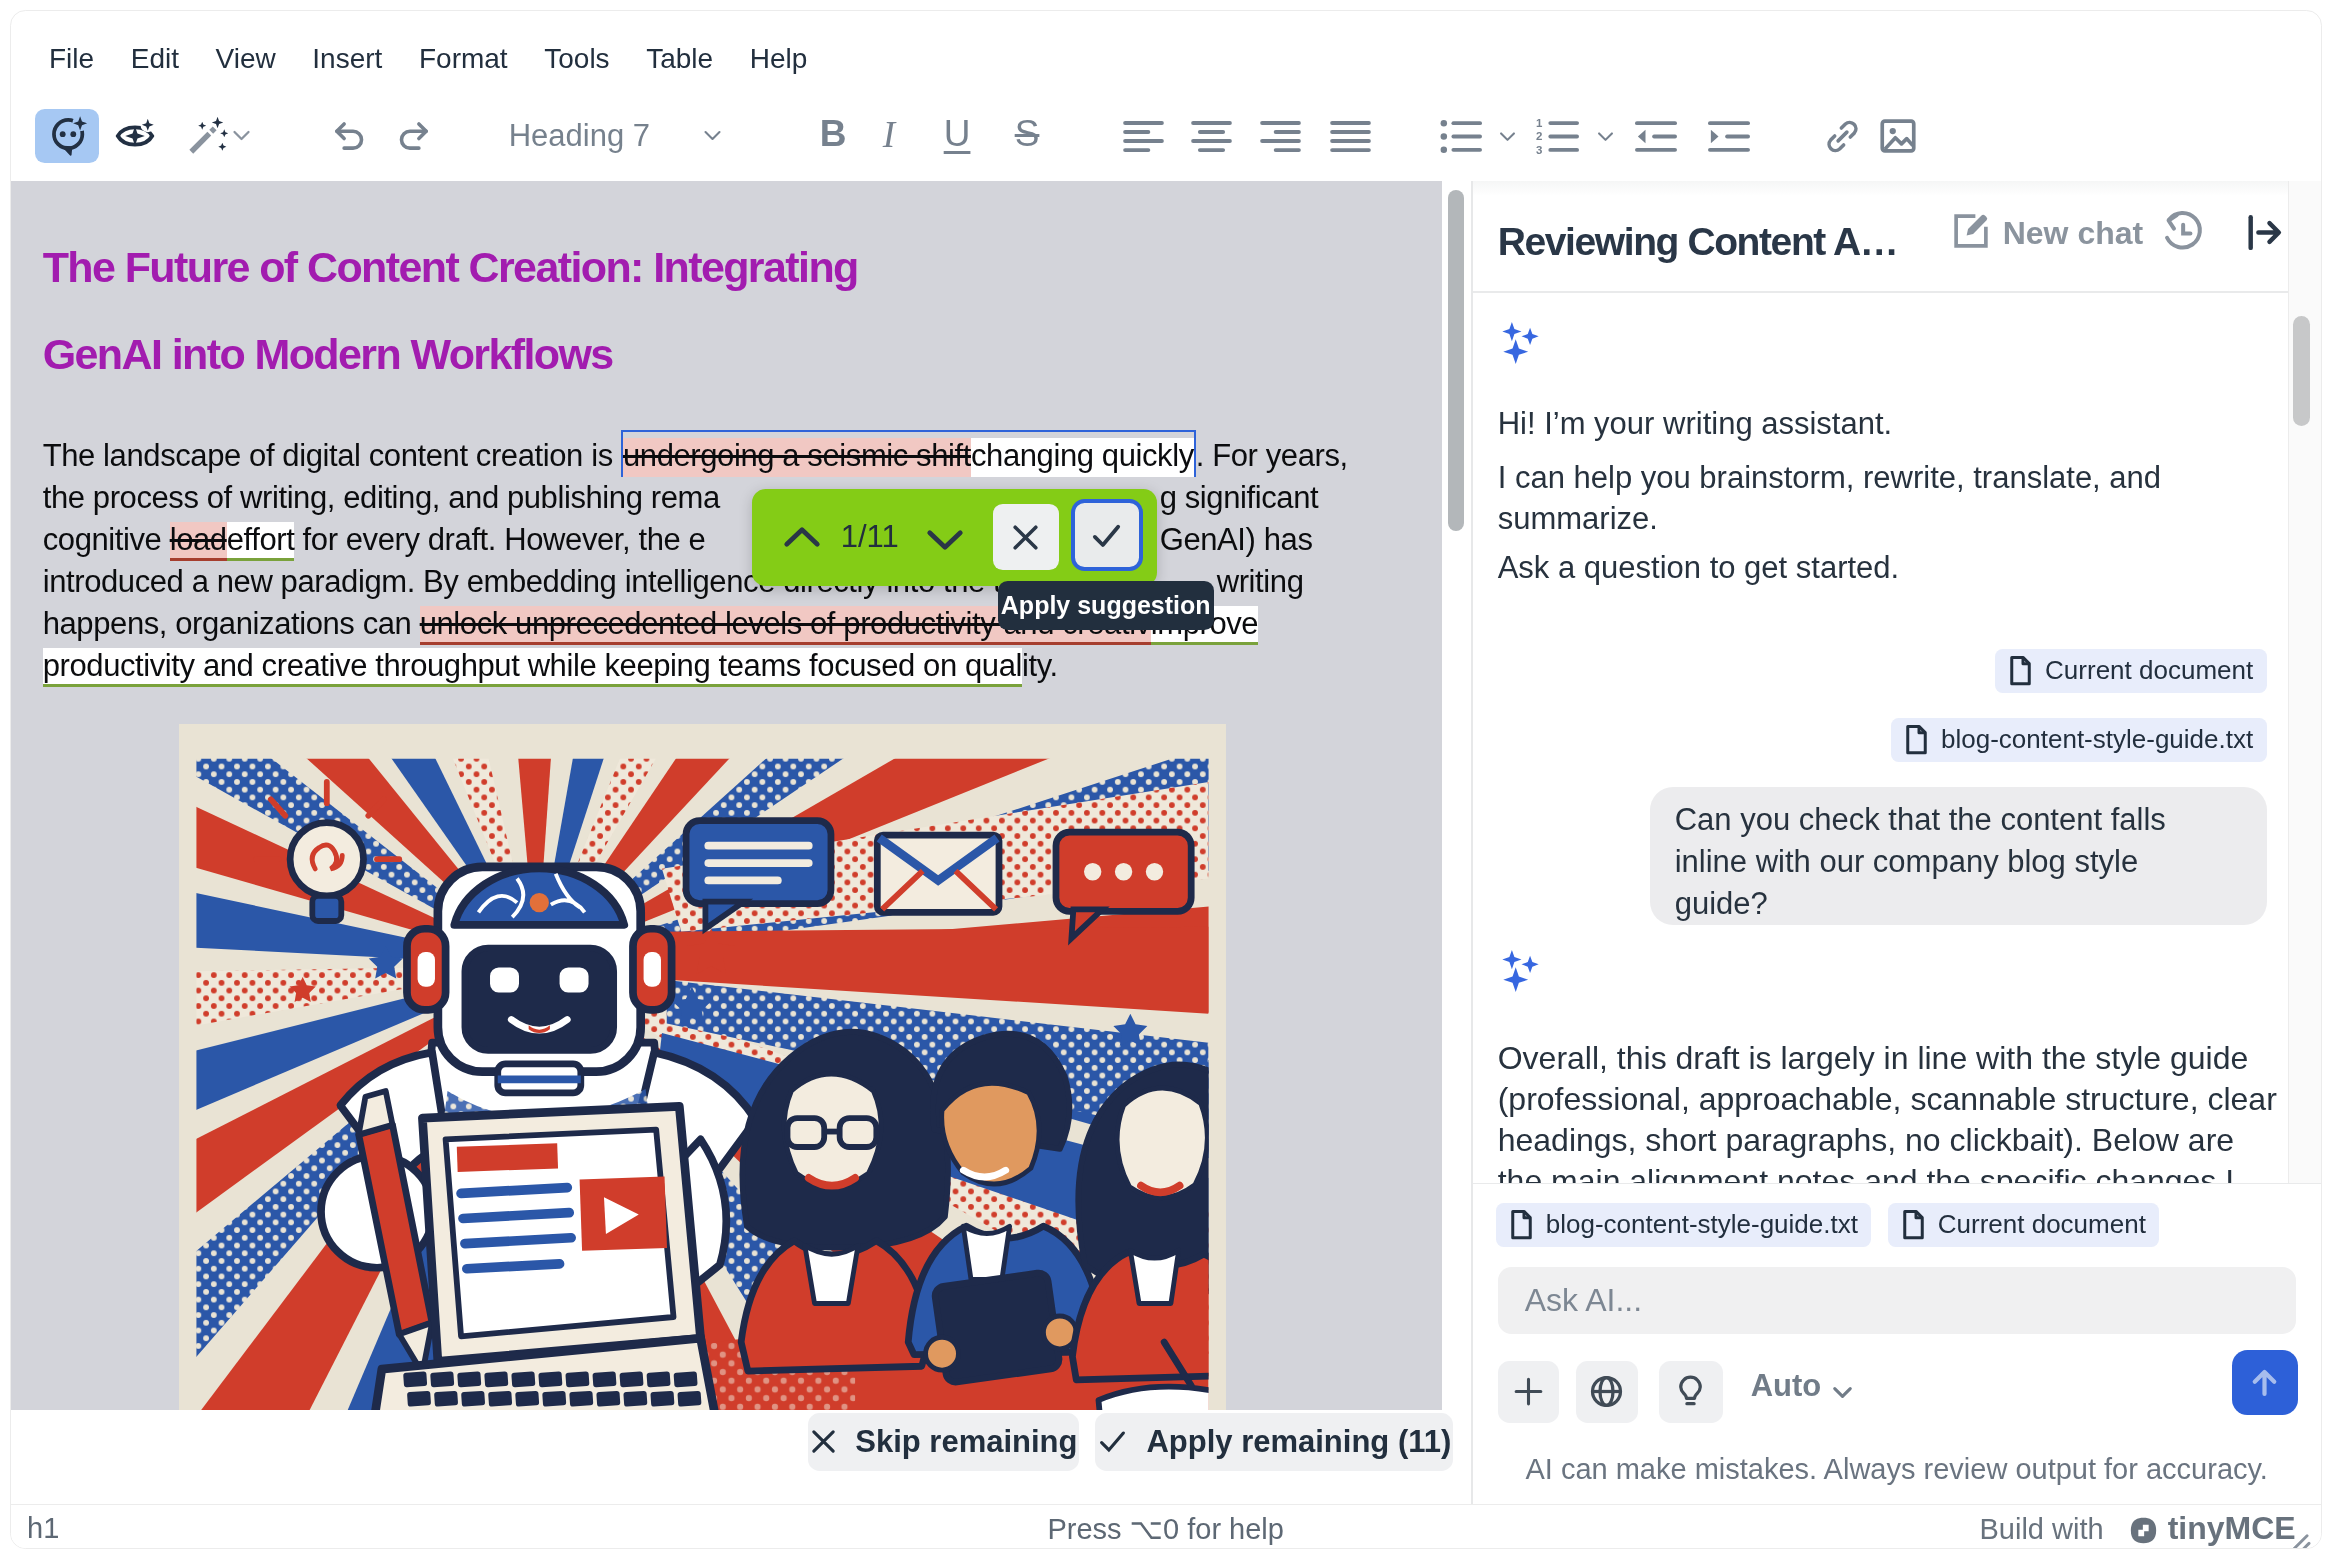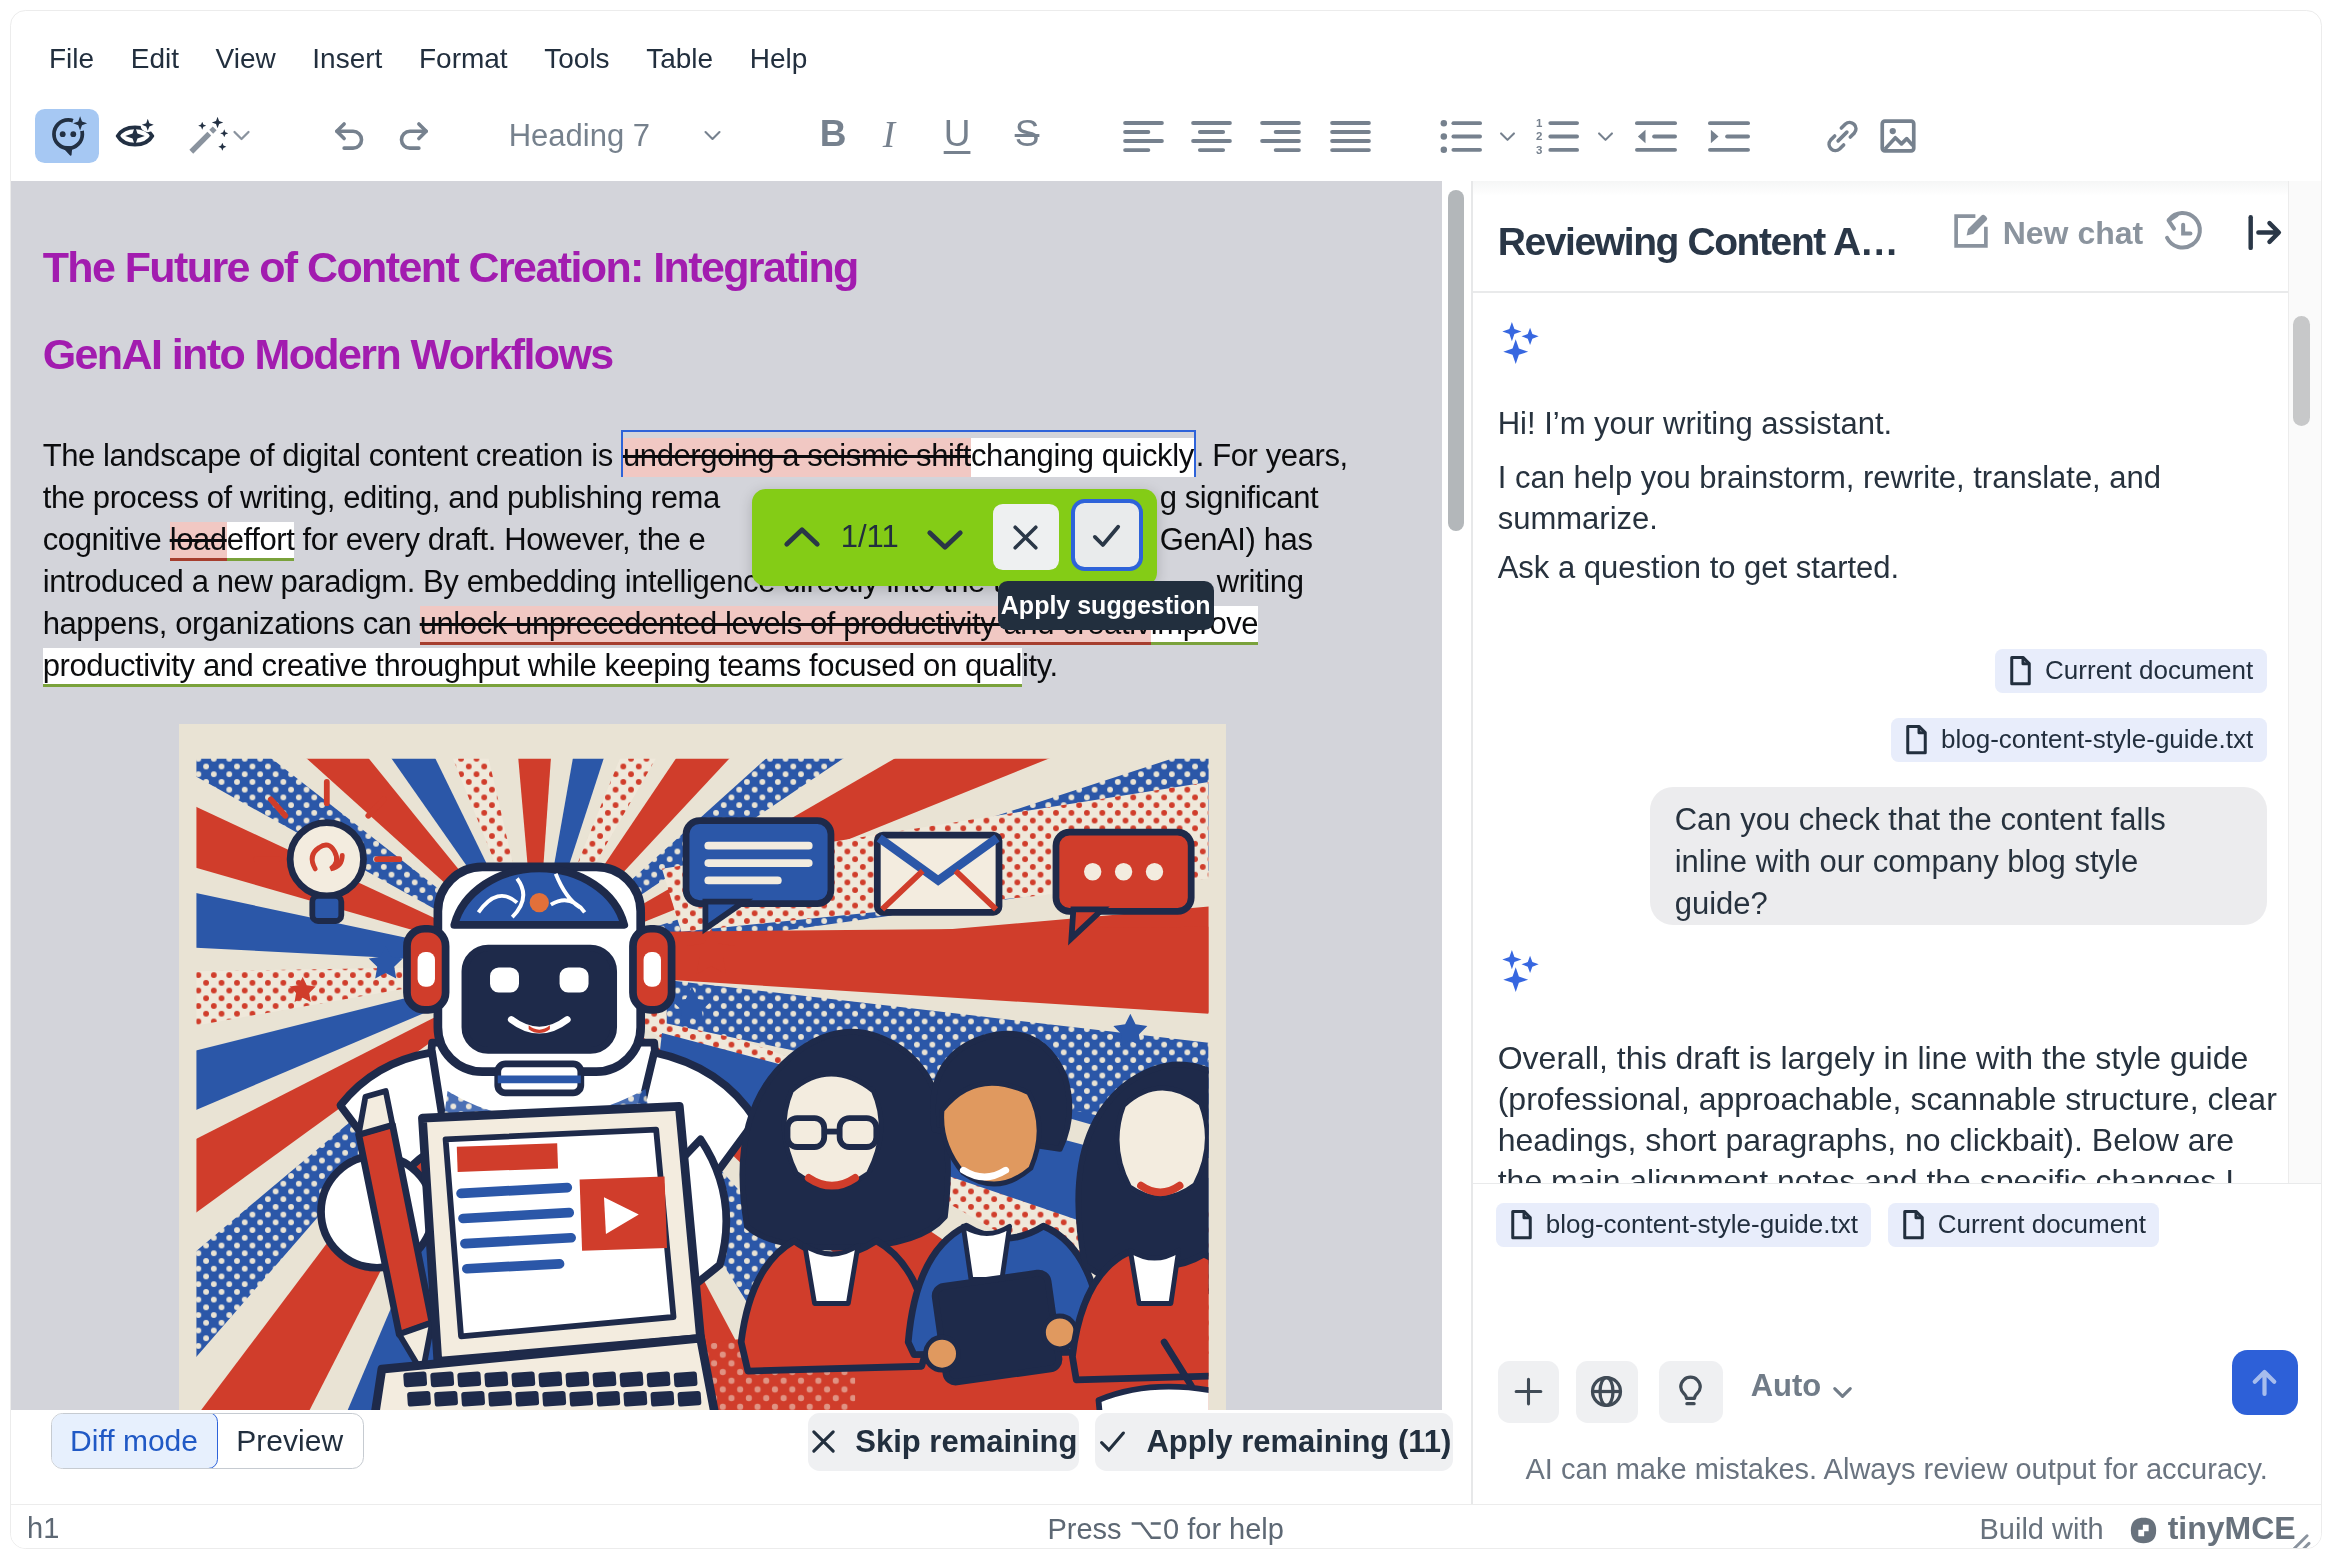--- a/index.html
+++ b/index.html
@@ -483,24 +483,20 @@
       </div>
       <div class="abs" style="left:319px;top:10.6px;width:64px;height:64px;background:#e9ebec;border:4.8px solid #2e63d9;border-radius:13.5px;display:flex;align-items:center;justify-content:center;">
         <svg width="35" height="35" viewBox="0 0 24 24">
             <path d="M4 13 L9.5 18.5 L20 6" fill="none" stroke="#2a3747" stroke-width="2.6" stroke-linecap="round" stroke-linejoin="round"></path>
           </svg>
       </div>
     </div>
     <div class="ftip">Apply suggestion</div>
 
     <div class="efoot">
-      <div class="seg">
-          <div class="on">Diff mode</div>
-          <div class="off">Preview</div>
-        </div>
       <div class="gbtn" style="left:797px;width:271px;"><svg width="29" height="29" viewBox="0 0 24 24">
             <path d="M4 4 L20 20 M20 4 L4 20" stroke="#222f3e" stroke-width="2.6" stroke-linecap="round"></path>
           </svg>Skip remaining</div>
       <div class="gbtn" style="left:1084px;width:358px;"><svg width="33" height="29" viewBox="0 0 24 24">
             <path d="M3 13 L9 19 L21 5" stroke="#222f3e" stroke-width="2.6" fill="none" stroke-linecap="round"></path>
           </svg>Apply remaining (11)</div>
     </div>
 
     <div class="escroll"></div>
     <div class="vdiv"></div>
@@ -558,20 +554,21 @@
 
     <div class="inarea" id="inarea">
       <div class="chip" style="top:19.3px;left:23px;"><svg width="25" height="31" viewBox="0 0 20 24">
             <path d="M3 1.5 H12 L17 6.5 V22.5 H3 Z" fill="none" stroke="#222f3e" stroke-width="2.4" stroke-linejoin="round"></path>
             <path d="M12 1.5 V6.5 H17" fill="none" stroke="#222f3e" stroke-width="2.4" stroke-linejoin="round"></path>
           </svg>blog-content-style-guide.txt</div>
       <div class="chip" style="top:19.3px;left:415px;"><svg width="25" height="31" viewBox="0 0 20 24">
             <path d="M3 1.5 H12 L17 6.5 V22.5 H3 Z" fill="none" stroke="#222f3e" stroke-width="2.4" stroke-linejoin="round"></path>
             <path d="M12 1.5 V6.5 H17" fill="none" stroke="#222f3e" stroke-width="2.4" stroke-linejoin="round"></path>
           </svg>Current document</div>
+      <div class="askfield">Ask AI...</div>
       <div class="ibtn" style="left:25px;">
           <svg width="37" height="37" viewBox="0 0 24 24">
             <path d="M12 4 V20 M4 12 H20" stroke="#404b56" stroke-width="2" stroke-linecap="round"></path>
           </svg>
         </div>
       <div class="ibtn" style="left:103px;width:62px;">
           <svg width="39" height="39" viewBox="0 0 24 24">
             <circle cx="12" cy="12" r="8.6" fill="none" stroke="#404b56" stroke-width="2"></circle>
             <ellipse cx="12" cy="12" rx="4" ry="8.6" fill="none" stroke="#404b56" stroke-width="2"></ellipse>
             <path d="M3.4 12 H20.6" stroke="#404b56" stroke-width="2"></path>

